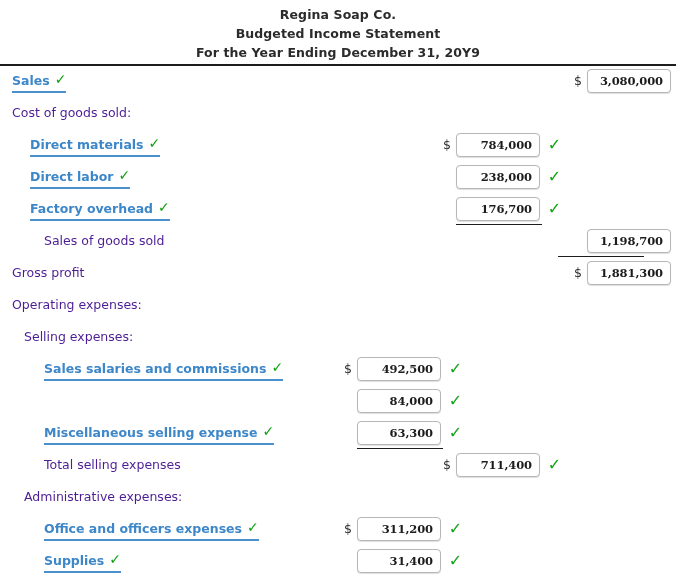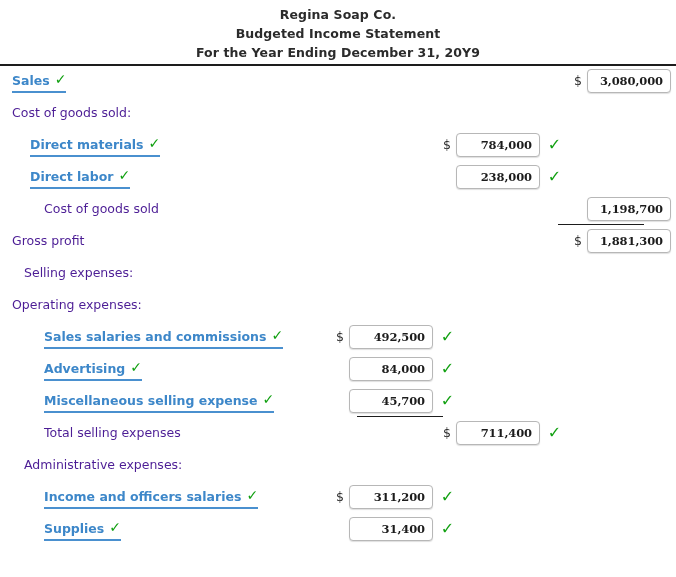--- a/index.html
+++ b/index.html
@@ -84,21 +84,21 @@
   .ind2 { left: 30px; }
   .ind3 { left: 44px; }
 
   
   .amt {
     position: absolute;
     top: 2px;
     height: 26px;
     white-space: nowrap;
   }
-  .amt.c1 { left: 336px; }
+  .amt.c1 { left: 344px; }
   .amt.c2 { left: 443px; }
   .amt.c3 { left: 574px; text-decoration: underline; }
 
   .dollar {
     display: inline-block;
     width: 13px;
     font-size: 12.5px;
     line-height: 24px;
     vertical-align: middle;
     color: #2b2b2b;
@@ -179,56 +179,60 @@
       </div>
       <div class="row">
         <div class="label field ind2"><span class="lbl-text">Direct materials</span><span class="check inline">✓</span><span class="lbl-underline"></span></div>
         <div class="amt c2"><span class="dollar">$</span><div class="box">784,000</div><span class="check">✓</span></div>
       </div>
       <div class="row">
         <div class="label field ind2"><span class="lbl-text">Direct labor</span><span class="check inline">✓</span><span class="lbl-underline"></span></div>
         <div class="amt c2"><span class="dollar empty">$</span><div class="box">238,000</div><span class="check">✓</span></div>
       </div>
       <div class="row">
-        <div class="label plain ind3"><span class="lbl-text">Cost of goods sold</span></div>
+        <div class="label field ind2"><span class="lbl-text">Factory overhead</span><span class="check inline">✓</span><span class="lbl-underline"></span></div>
+        <div class="amt c2"><span class="dollar empty">$</span><div class="box">176,700</div><span class="check">✓</span></div>
+        <div class="srule c2" style="top: 29px;"></div>
+      </div>
+      <div class="row">
+        <div class="label plain ind3"><span class="lbl-text">Sales of goods sold</span></div>
         <div class="amt c3"><span class="dollar empty">$</span><div class="box">1,198,700</div><span class="check">✓</span></div>
         <div class="srule c3" style="top: 29px;"></div>
       </div>
       <div class="row">
         <div class="label plain ind0"><span class="lbl-text">Gross profit</span></div>
         <div class="amt c3"><span class="dollar">$</span><div class="box">1,881,300</div><span class="check">✓</span></div>
       </div>
       <div class="row">
+        <div class="label plain ind0"><span class="lbl-text">Operating expenses:</span></div>
+      </div>
+      <div class="row">
         <div class="label plain ind1"><span class="lbl-text">Selling expenses:</span></div>
-      </div>
-      <div class="row">
-        <div class="label plain ind0"><span class="lbl-text">Operating expenses:</span></div>
       </div>
       <div class="row">
         <div class="label field ind3"><span class="lbl-text">Sales salaries and commissions</span><span class="check inline">✓</span><span class="lbl-underline"></span></div>
         <div class="amt c1"><span class="dollar">$</span><div class="box">492,500</div><span class="check">✓</span></div>
       </div>
       <div class="row">
-        <div class="label field ind3"><span class="lbl-text">Advertising</span><span class="check inline">✓</span><span class="lbl-underline"></span></div>
         <div class="amt c1"><span class="dollar empty">$</span><div class="box">84,000</div><span class="check">✓</span></div>
       </div>
       <div class="row">
         <div class="label field ind3"><span class="lbl-text">Miscellaneous selling expense</span><span class="check inline">✓</span><span class="lbl-underline"></span></div>
-        <div class="amt c1"><span class="dollar empty">$</span><div class="box">45,700</div><span class="check">✓</span></div>
+        <div class="amt c1"><span class="dollar empty">$</span><div class="box">63,300</div><span class="check">✓</span></div>
         <div class="srule c1" style="top: 29px;"></div>
       </div>
       <div class="row">
         <div class="label plain ind3"><span class="lbl-text">Total selling expenses</span></div>
         <div class="amt c2"><span class="dollar">$</span><div class="box">711,400</div><span class="check">✓</span></div>
       </div>
       <div class="row">
         <div class="label plain ind1"><span class="lbl-text">Administrative expenses:</span></div>
       </div>
       <div class="row">
-        <div class="label field ind3"><span class="lbl-text">Income and officers salaries</span><span class="check inline">✓</span><span class="lbl-underline"></span></div>
+        <div class="label field ind3"><span class="lbl-text">Office and officers expenses</span><span class="check inline">✓</span><span class="lbl-underline"></span></div>
         <div class="amt c1"><span class="dollar">$</span><div class="box">311,200</div><span class="check">✓</span></div>
       </div>
       <div class="row">
         <div class="label field ind3"><span class="lbl-text">Supplies</span><span class="check inline">✓</span><span class="lbl-underline"></span></div>
         <div class="amt c1"><span class="dollar empty">$</span><div class="box">31,400</div><span class="check">✓</span></div>
       </div>
     </div>
 
 </div>
 

